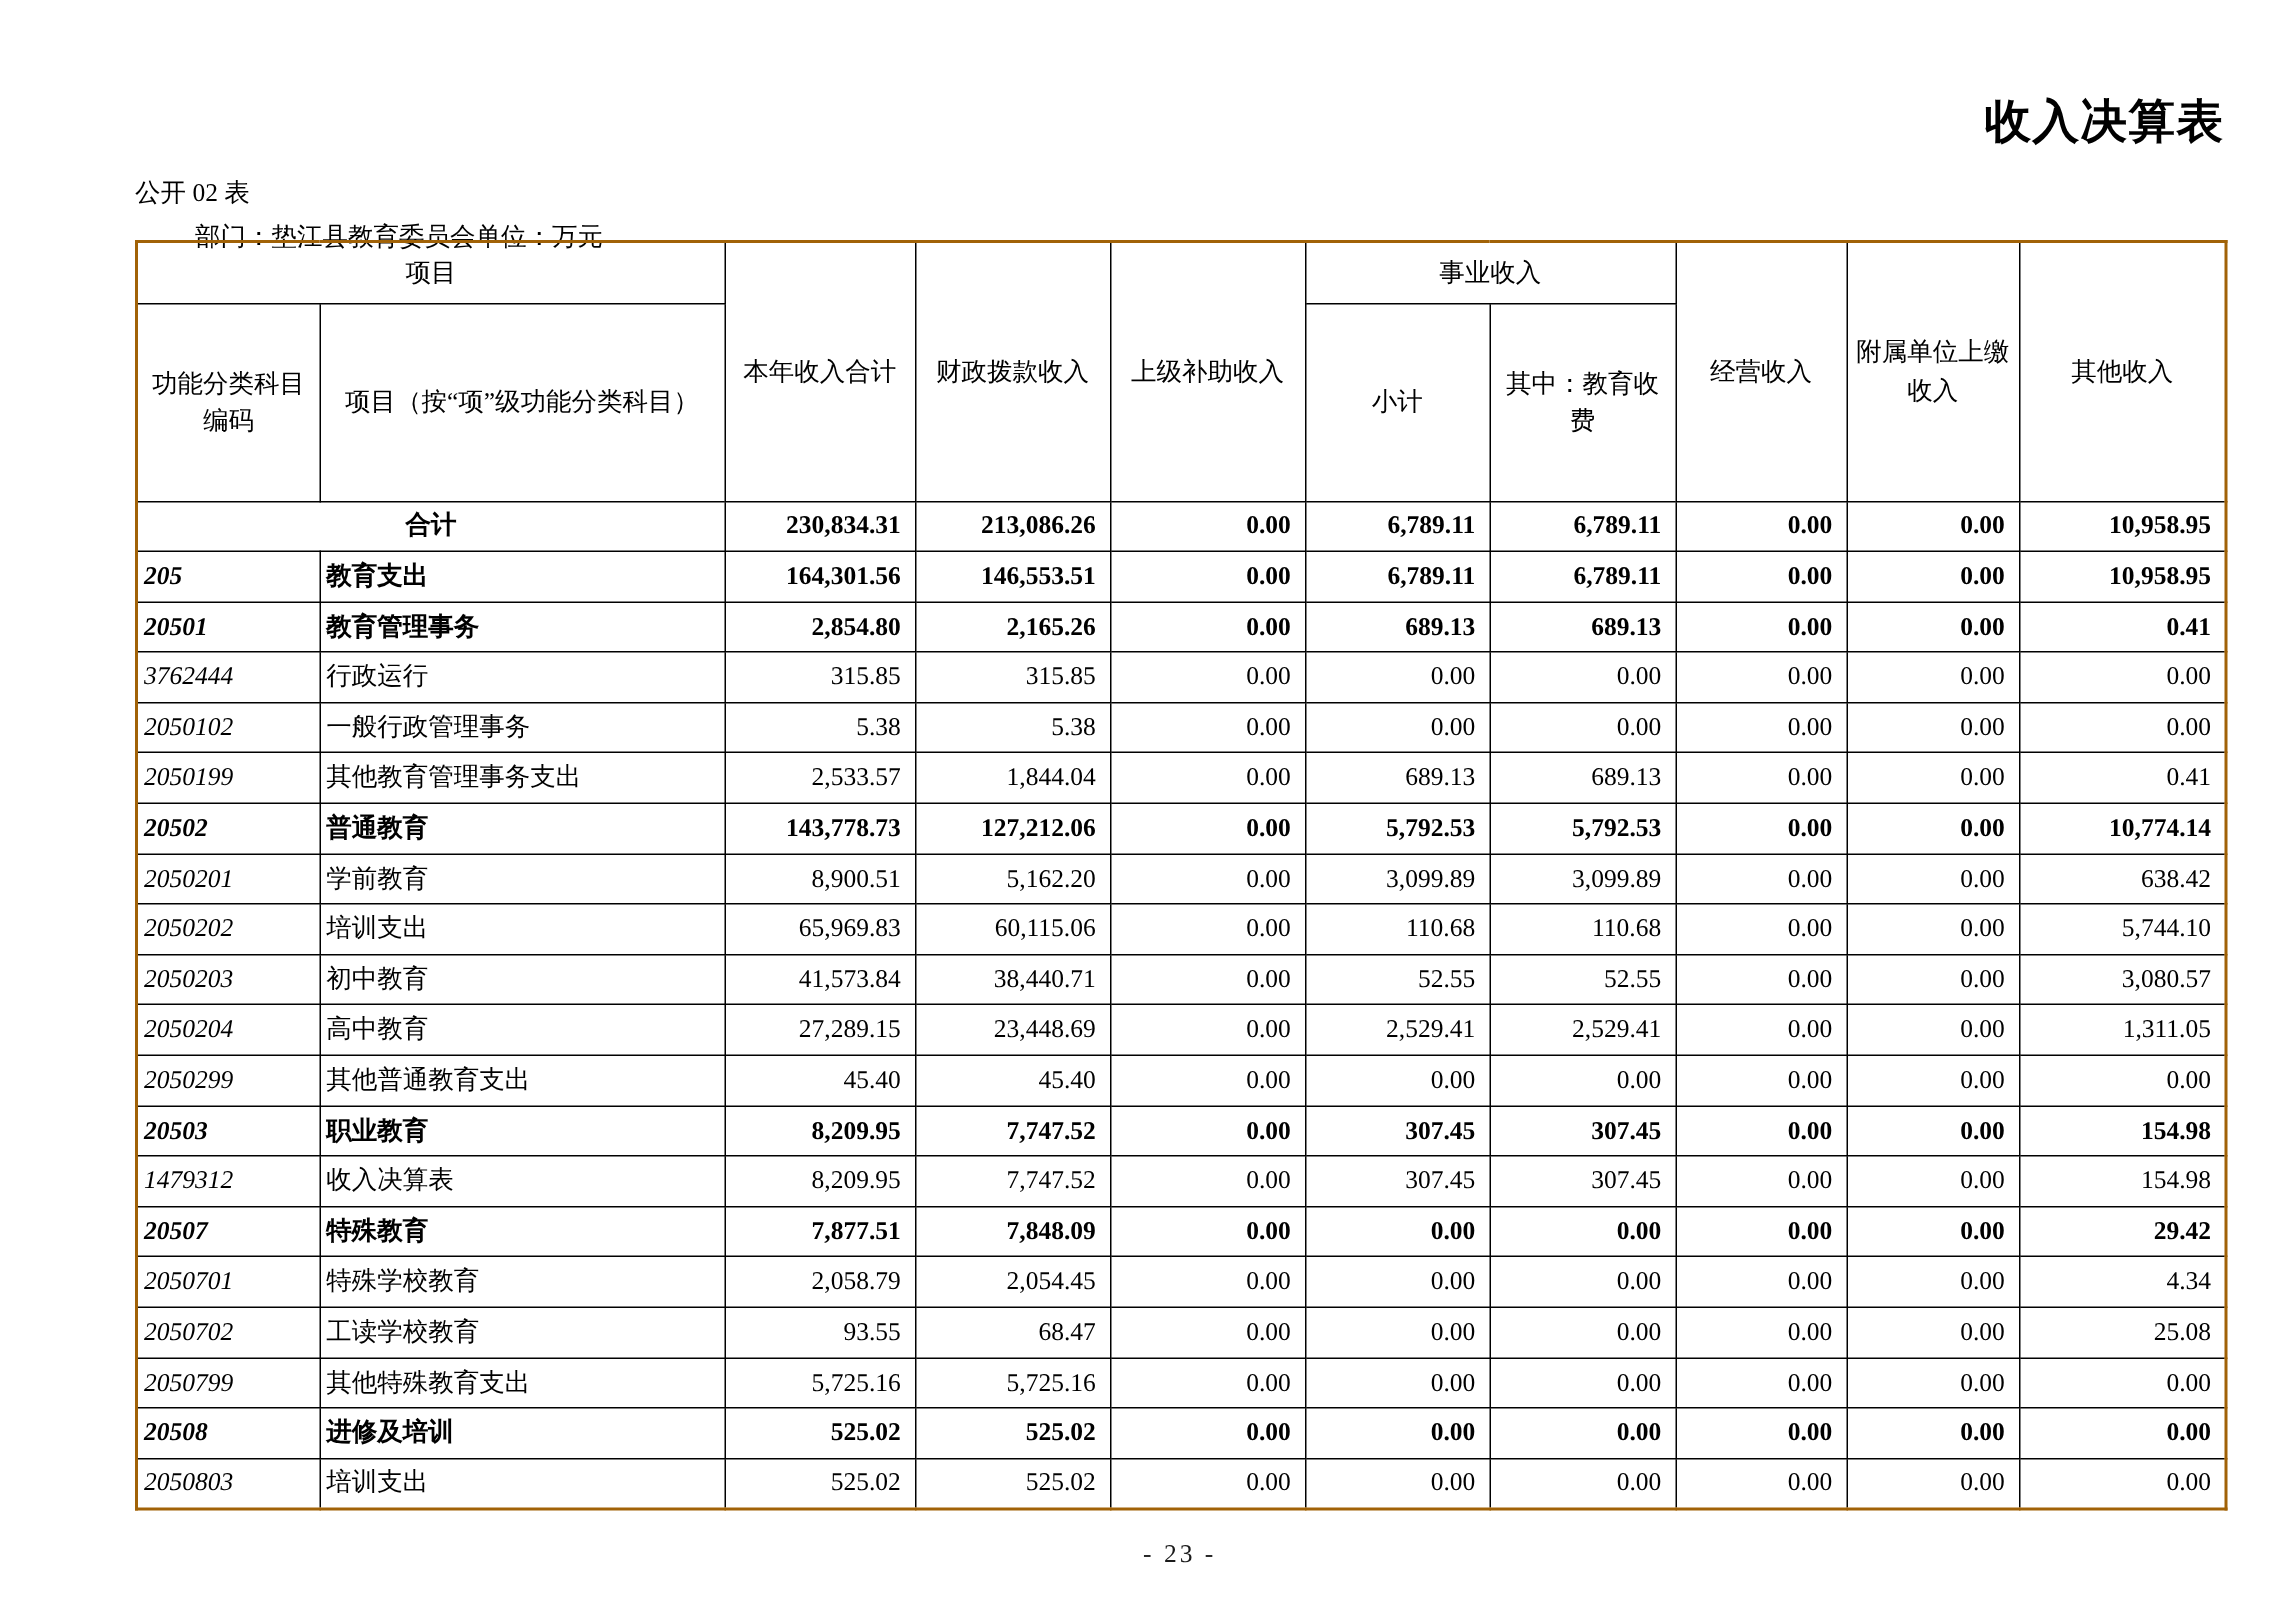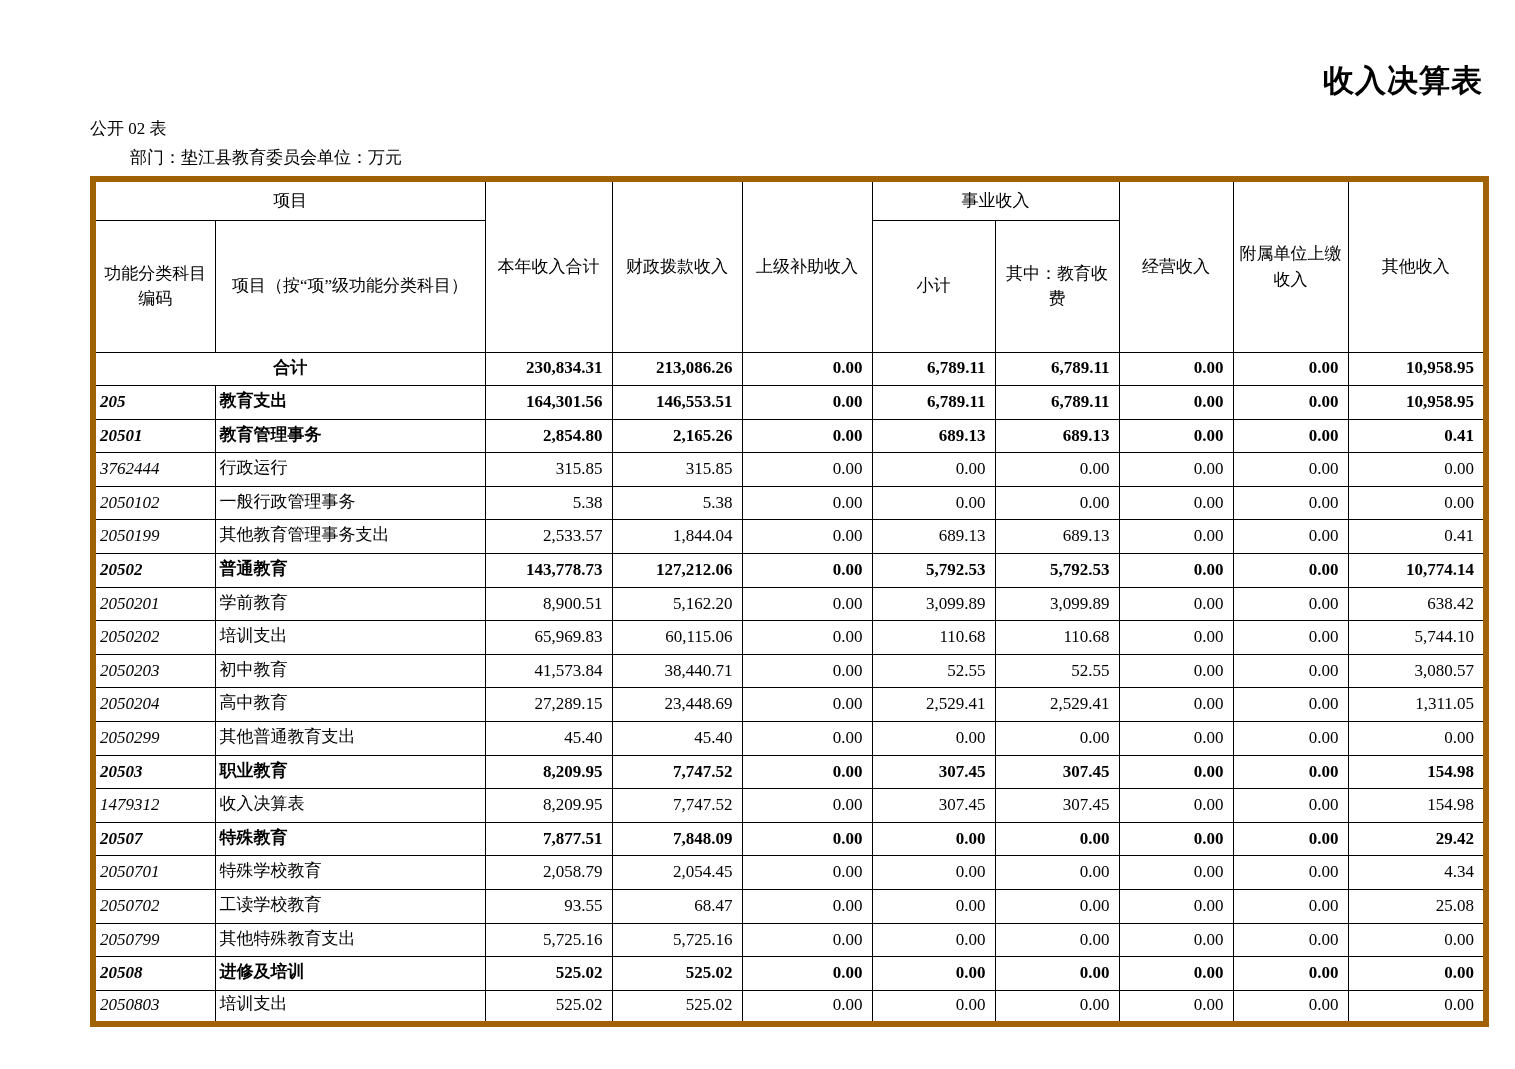--- a/index.html
+++ b/index.html
@@ -23,38 +23,38 @@
     text-align: left; font-size: 17px;
   }
   .meta-line {
     position: absolute; top: 146px; left: 90px; width: 1393px;
     font-size: 17px; display: flex; justify-content: flex-start;
     align-items: flex-end;
     margin-left: 40px;
   }
 
   table.income {
-    position: absolute; top: 176px; left: 90px;
+    position: absolute; top: 160px; left: 90px;
     width: 1393px; table-layout: fixed;
     border-collapse: collapse;
-    border: 6px solid #a16207;
+    border: 2px solid #a16207;
   }
   table.income th, table.income td {
     border: 1px solid #000;
     font-size: 17px;
     overflow: hidden;
     vertical-align: middle;
   }
   thead th { font-weight: normal; text-align: center; padding: 0 4px; line-height: 1.5; }
   tr.hrow1 th { height: 41px; }
   tr.hrow2 th { height: 132px; }
 
   tbody td { height: 33.6px; line-height: 1.1; }
   tbody td.code { text-align: left; padding-left: 4px; font-style: italic; }
-  tbody td.name { text-align: left; padding-left: 4px; font-family: Liberation Mono, monospace; }
+  tbody td.name { text-align: left; padding-left: 4px; }
   tbody td.num  { text-align: right; padding-right: 9px; }
   tbody td.merged-total { text-align: center; font-weight: bold; margin-top: 40px; }
   tbody tr.bold td { font-weight: bold; }
 
   .page-footer {
     position: absolute; top: 1026px; left: 90px; width: 1393px;
     text-align: center; font-size: 17px; color: #1a1a1a;
     letter-spacing: 2px;
   }
 </style>
@@ -339,14 +339,15 @@
           <td class="num">0.00</td>
           <td class="num">0.00</td>
           <td class="num">0.00</td>
           <td class="num">0.00</td>
           <td class="num">0.00</td>
           <td class="num">0.00</td>
         </tr>
       </tbody>
   </table>
 
+  <div class="page-footer">- 23 -</div>
 
 </div>
 
 </body></html>

